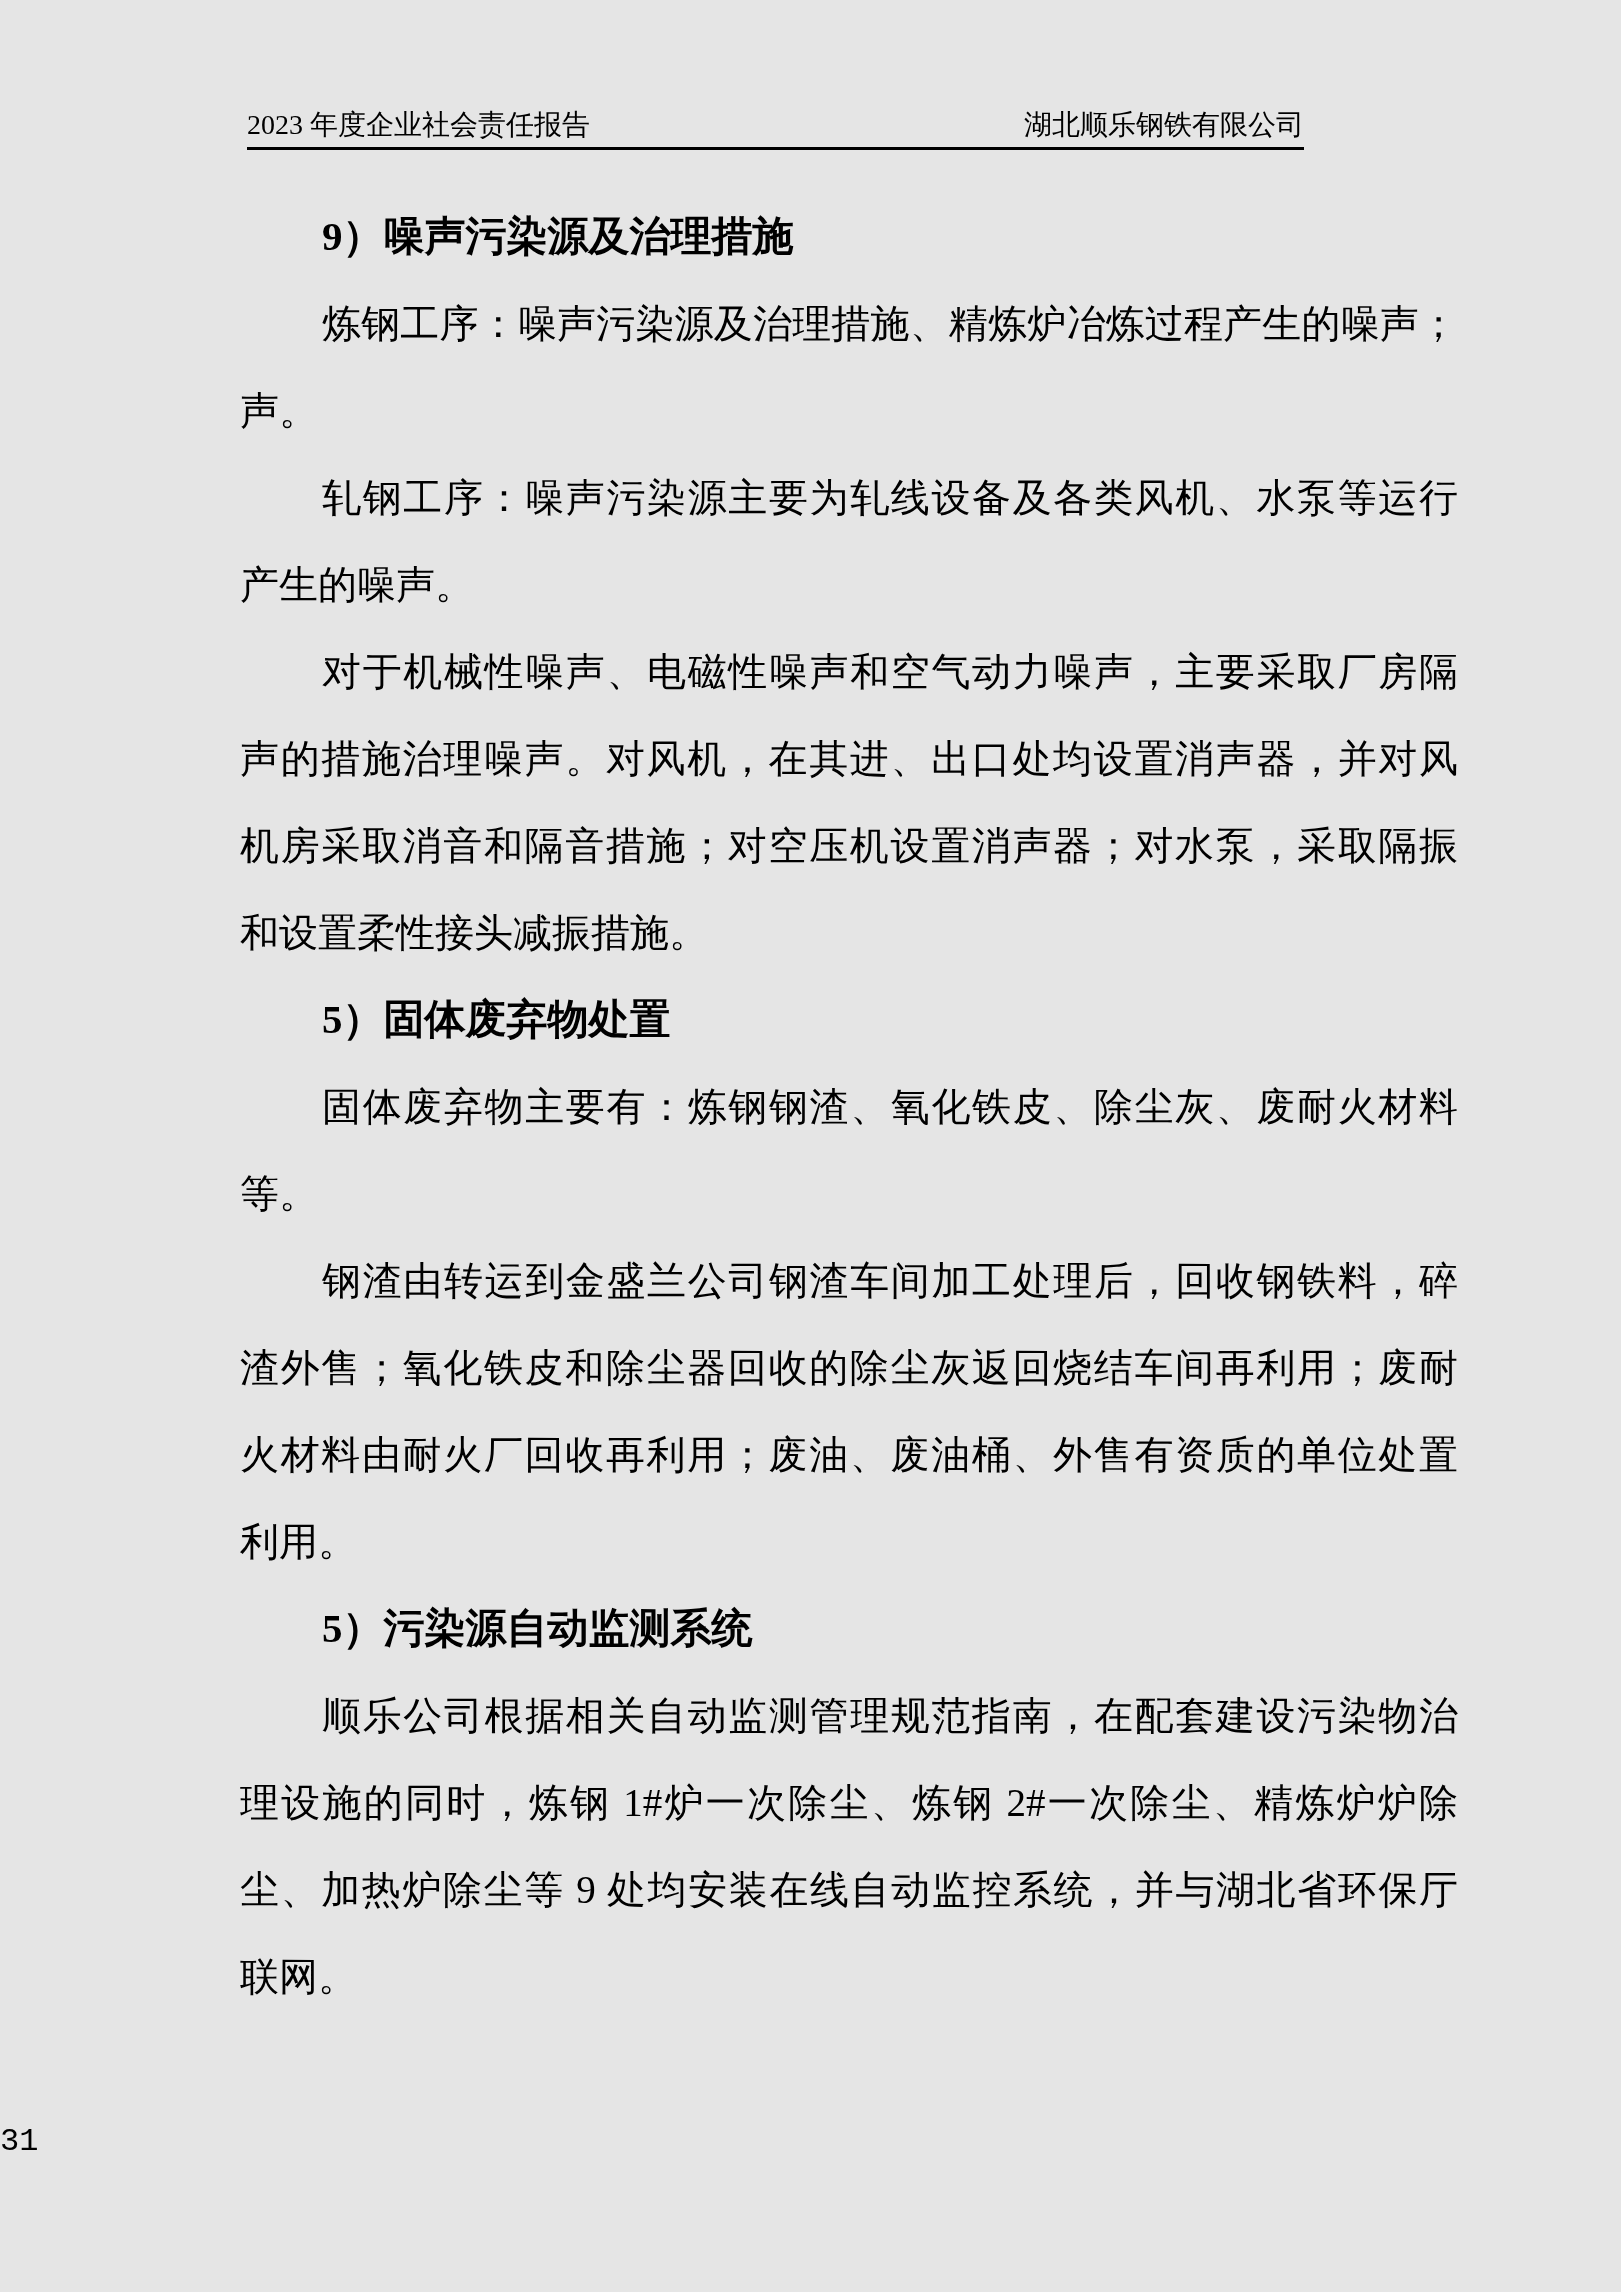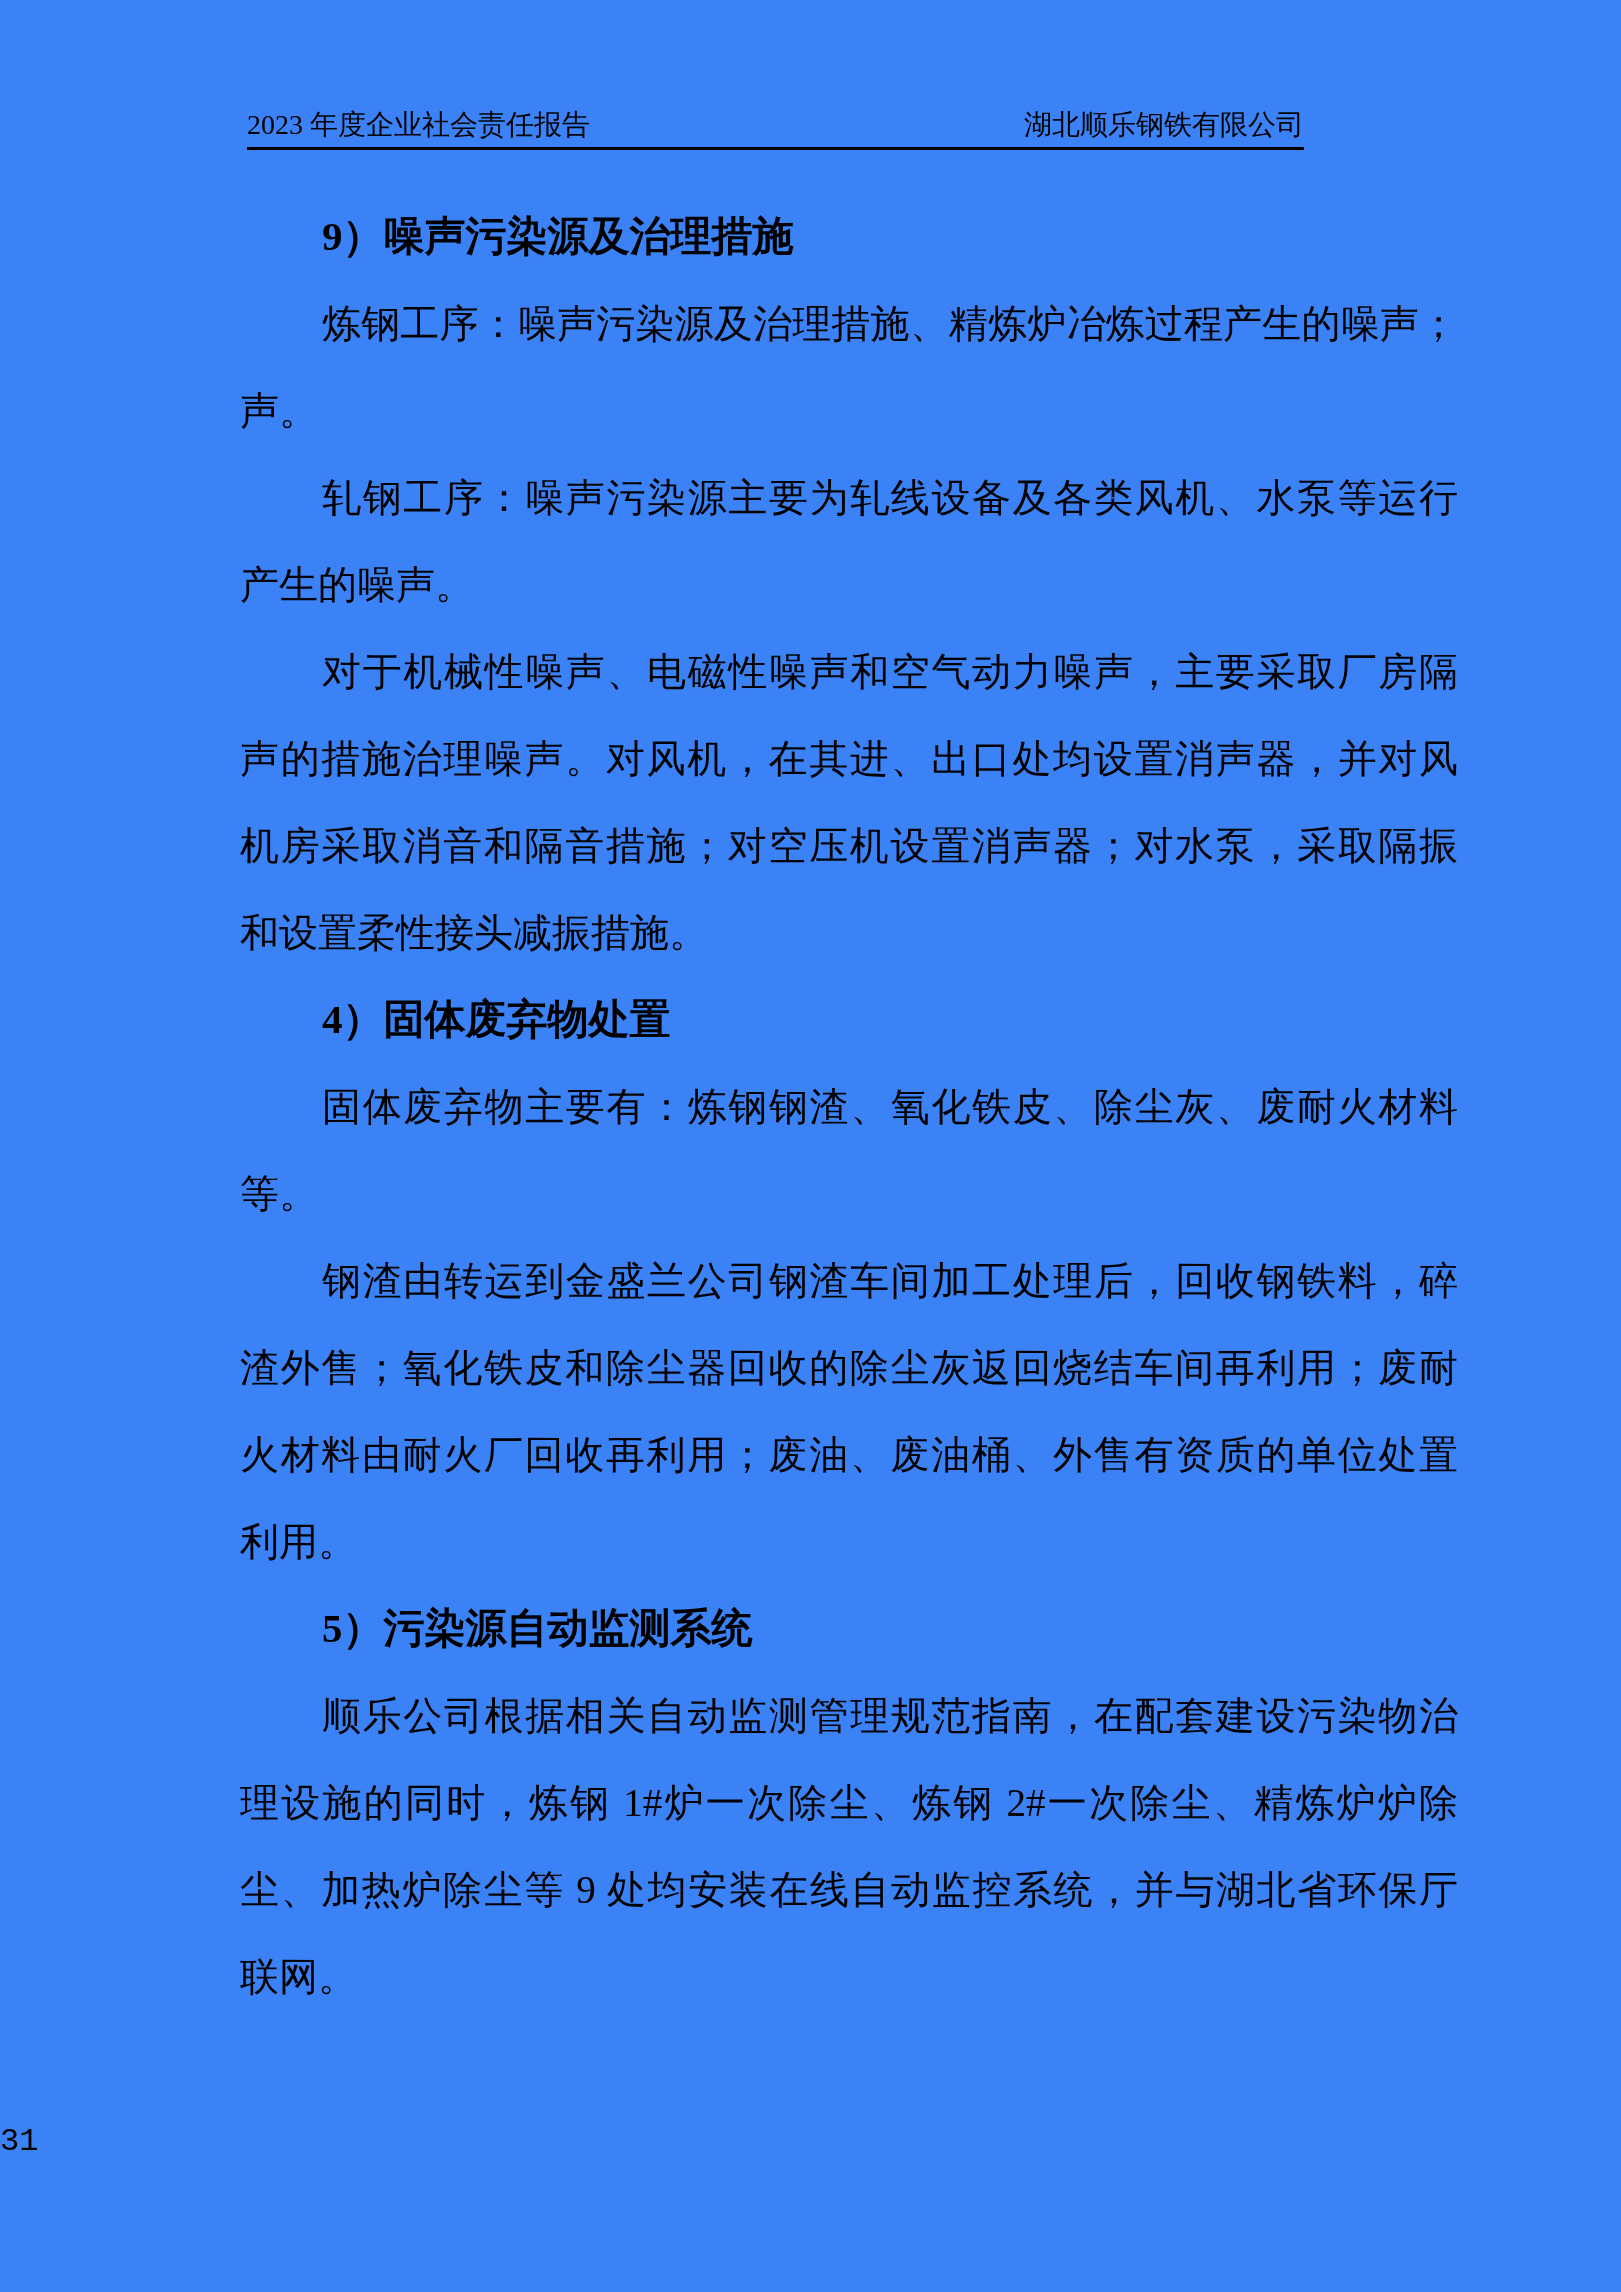--- a/index.html
+++ b/index.html
@@ -1,20 +1,20 @@
 <!DOCTYPE html>
 <html><head>
 <meta charset="utf-8">
 <style>
   html, body { margin: 0; padding: 0; background: #ffffff; }
   .page {
     position: relative;
     width: 1621px;
     height: 2293px;
-    background: #3b82f6;
+    background: #e5e5e5;
     font-family: "Liberation Serif", "DejaVu Serif", serif;
     color: #000;
     overflow: hidden;
   }
   .header {
     position: absolute;
     left: 247px;
     top: 108px;
     width: 1057px;
     display: flex;
@@ -77,21 +77,21 @@
     <div class="line">声。</div>
 
     <div class="line first fill">轧钢工序：噪声污染源主要为轧线设备及各类风机、水泵等运行</div>
     <div class="line">产生的噪声。</div>
 
     <div class="line first fill">对于机械性噪声、电磁性噪声和空气动力噪声，主要采取厂房隔</div>
     <div class="line fill">声的措施治理噪声。对风机，在其进、出口处均设置消声器，并对风</div>
     <div class="line fill">机房采取消音和隔音措施；对空压机设置消声器；对水泵，采取隔振</div>
     <div class="line">和设置柔性接头减振措施。</div>
 
-    <div class="line heading">4）固体废弃物处置</div>
+    <div class="line heading">5）固体废弃物处置</div>
 
     <div class="line first fill">固体废弃物主要有：炼钢钢渣、氧化铁皮、除尘灰、废耐火材料</div>
     <div class="line">等。</div>
 
     <div class="line first fill">钢渣由转运到金盛兰公司钢渣车间加工处理后，回收钢铁料，碎</div>
     <div class="line fill">渣外售；氧化铁皮和除尘器回收的除尘灰返回烧结车间再利用；废耐</div>
     <div class="line fill">火材料由耐火厂回收再利用；废油、废油桶、外售有资质的单位处置</div>
     <div class="line">利用。</div>
 
     <div class="line heading">5）污染源自动监测系统</div>

